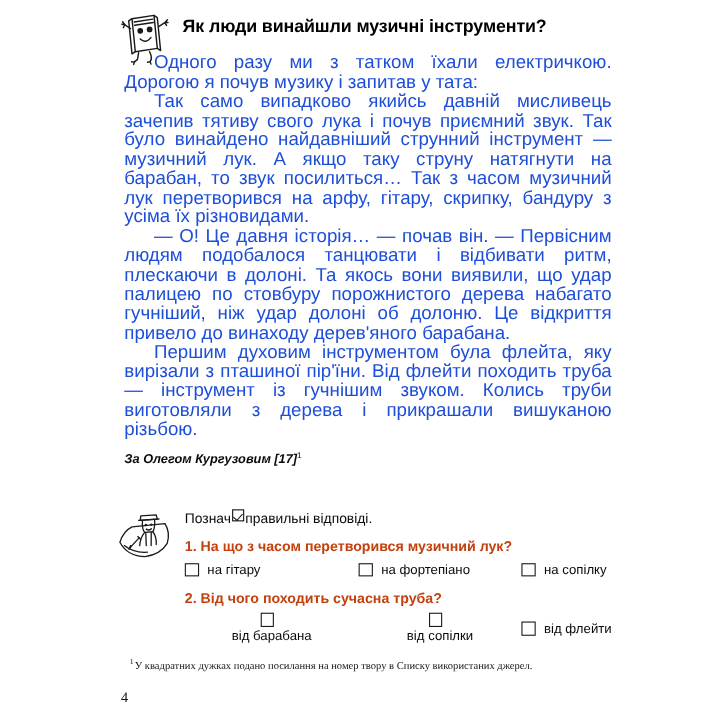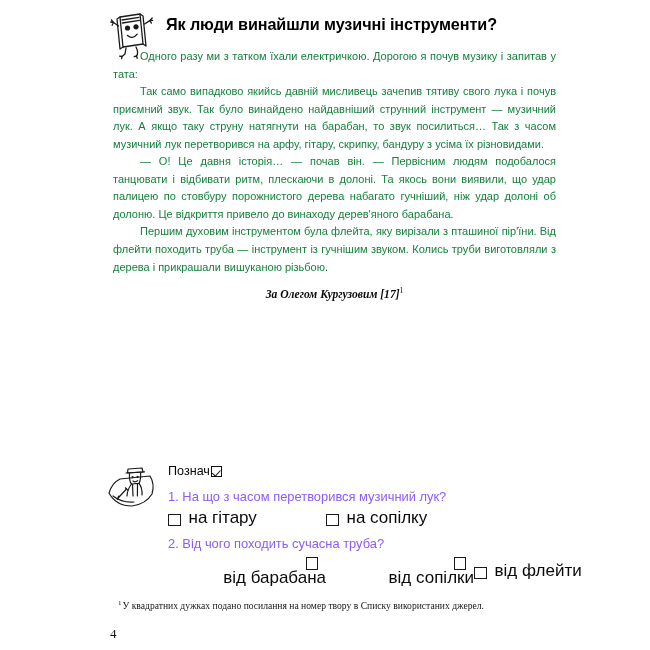--- a/index.html
+++ b/index.html
@@ -51,43 +51,42 @@
 
   
   .content {
     position: absolute;
     left: 113px;
     top: 48px;
     width: 443px;
   }
   p.para {
     margin: 0;
-    font-size: 11px;
+    font-size: 17px;
     line-height: 17.55px;
     text-align: justify;
     text-justify: inter-word;
-    color: #15803d;
+    color: #1d4ed8;
     hyphens: manual;
   }
   p.para.indent {
     text-indent: 27px;
   }
   p.para + p.para {
     margin-top: 0px;
   }
 
   .attribution {
     margin: 12px 0 0 0;
     font-size: 11.6px;
     font-style: italic;
     font-weight: bold;
-    text-align: center;
+    text-align: left;
     color: #0a0a0a;
     line-height: 14px;
-    font-family: Liberation Serif, serif;
   }
   .attribution sup {
     font-size: 7.6px;
     font-style: normal;
     font-weight: normal;
     vertical-align: super;
     line-height: 0;
   }
 
   
@@ -108,21 +107,20 @@
   .exercise-body {
     margin-left: 6px;
     flex: 1 1 auto;
   }
   .instruction {
     font-size: 12.6px;
     line-height: 17px;
     color: #0a0a0a;
     margin: 2px 0 9px 0;
     display: flex;
-    align-items: center;
     gap: 1px;
   }
   .instruction .cb-glyph {
     display: inline-block;
     width: 11px;
     height: 11px;
     position: relative;
     border: 1.1px solid #111;
     box-sizing: border-box;
   }
@@ -132,34 +130,34 @@
     left: 2px;
     top: 1px;
     width: 3.5px;
     height: 6.5px;
     border: solid #111;
     border-width: 0 1.2px 1.2px 0;
     transform: rotate(42deg);
   }
   .question {
     font-size: 12.9px;
-    font-weight: normal;
+    font-weight: bold;
     line-height: 16px;
     margin: 0 0 5px 0;
-    color: #8b5cf6;
+    color: #c2410c;
   }
   .options {
     display: flex;
     align-items: center;
     margin: 0 0 10px 0;
   }
   .option {
     display: flex;
-    align-items: flex-end;
-    font-size: 17px;
+    align-items: center;
+    font-size: 12px;
     line-height: 16px;
     color: #0a0a0a;
     white-space: nowrap;
   }
   .option .box {
     width: 12.5px;
     height: 12.5px;
     border: 1.35px solid #1a1a1a;
     box-sizing: border-box;
     margin-right: 8px;
@@ -272,27 +270,32 @@
           <path d="M21.8 27.2 L19.3 24.8"></path>
         </g>
       </svg>
     </span>
 
     <div class="exercise-body">
 
       <div class="instruction">
         <span>Познач</span>
         <span class="cb-glyph"></span>
+        <span>правильні відповіді.</span>
       </div>
 
       <div class="question">1. На що з часом перетворився музичний лук?</div>
       <div class="options q1">
         <label class="option">
           <span class="box"></span>
           <span>на гітару</span>
+        </label>
+        <label class="option">
+          <span class="box"></span>
+          <span>на фортепіано</span>
         </label>
         <label class="option">
           <span class="box"></span>
           <span>на сопілку</span>
         </label>
       </div>
 
       <div class="question">2. Від чого походить сучасна труба?</div>
       <div class="options q2">
         <label class="option">

